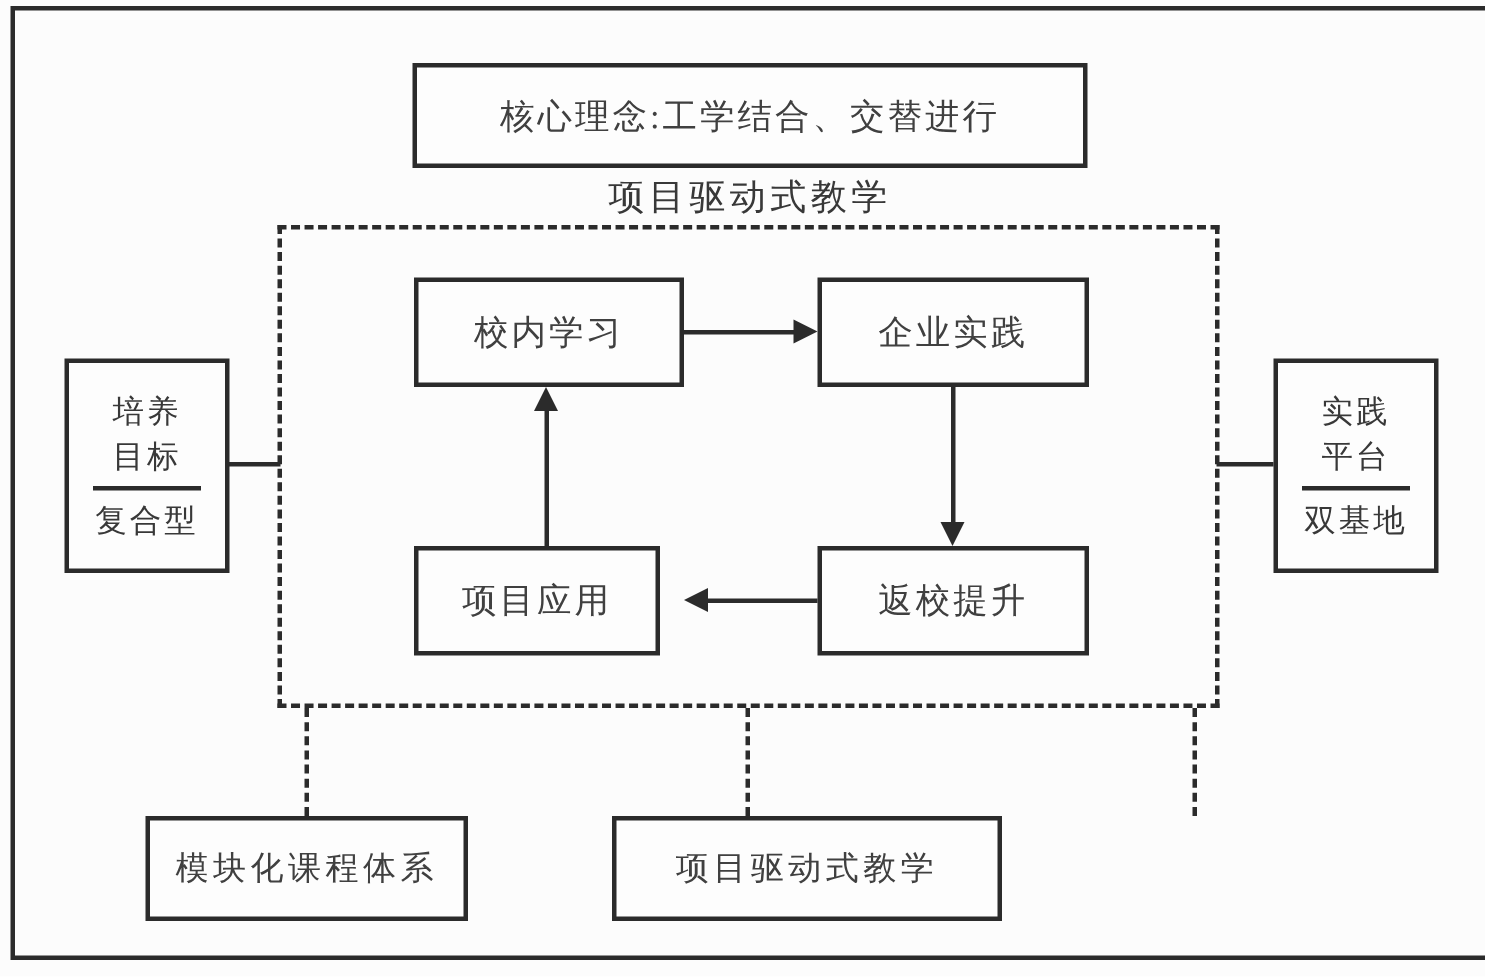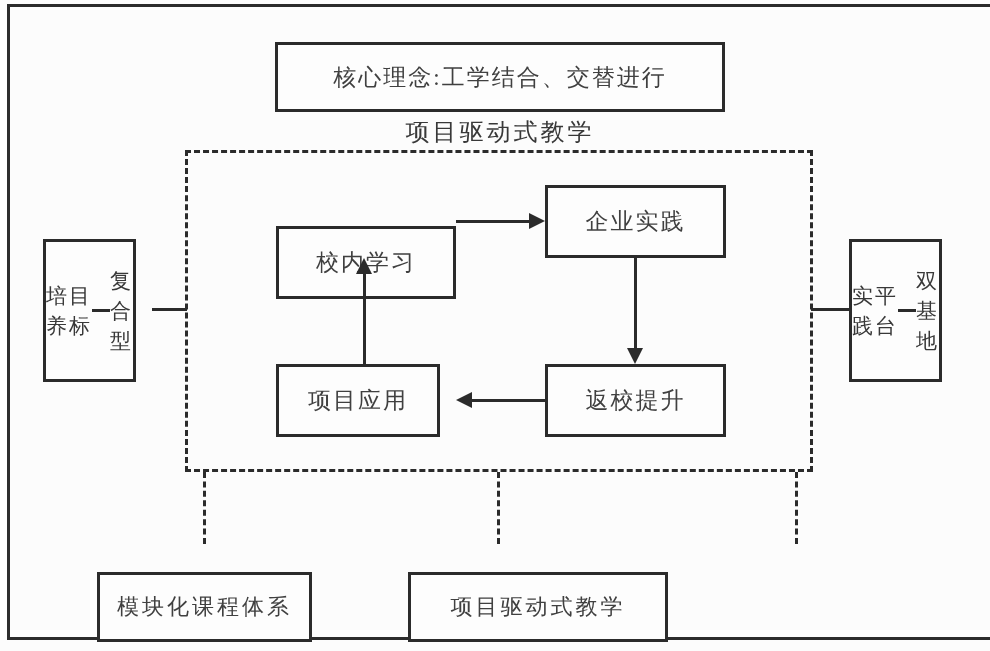--- a/index.html
+++ b/index.html
@@ -56,21 +56,21 @@
   }
   .dashed-rect {
     position: absolute;
     left: 185px;
     top: 150px;
     width: 628px;
     height: 322px;
     border: 3px dashed #2b2b2b;
     box-sizing: border-box;
   }
-  .node-campus   { left: 276px; top: 185px; width: 180px; height: 73px; margin-top: 41px; }
+  .node-campus   { left: 276px; top: 185px; width: 180px; height: 73px; }
   .node-enterprise { left: 545px; top: 185px; width: 181px; height: 73px; }
   .node-project  { left: 276px; top: 364px; width: 164px; height: 73px; }
   .node-return   { left: 545px; top: 364px; width: 181px; height: 73px; }
 
   .line {
     position: absolute;
     background: #2b2b2b;
   }
   .arrowhead {
     position: absolute;
@@ -78,27 +78,27 @@
     height: 0;
   }
   .ah-right { border-top: 8px solid transparent; border-bottom: 8px solid transparent; border-left: 16px solid #2b2b2b; }
   .ah-left  { border-top: 8px solid transparent; border-bottom: 8px solid transparent; border-right: 16px solid #2b2b2b; }
   .ah-down  { border-left: 8px solid transparent; border-right: 8px solid transparent; border-top: 16px solid #2b2b2b; }
   .ah-up    { border-left: 8px solid transparent; border-right: 8px solid transparent; border-bottom: 16px solid #2b2b2b; }
 
   .side-box {
     position: absolute;
     top: 239px;
-    width: 93px;
+    width: 110px;
     height: 143px;
     border: 3px solid #2b2b2b;
     box-sizing: border-box;
     background: #fdfdfd;
     display: flex;
-    flex-direction: row;
+    flex-direction: column;
     align-items: center;
     justify-content: center;
     text-align: center;
   }
   .side-left  { left: 43px; }
   .side-right { left: 849px; }
   .side-line {
     font-size: 21px;
     letter-spacing: 2px;
     line-height: 30px;
@@ -119,21 +119,20 @@
   .bottom-box {
     position: absolute;
     top: 544px;
     height: 70px;
     border: 3px solid #2b2b2b;
     box-sizing: border-box;
     background: #fdfdfd;
     display: flex;
     align-items: center;
     justify-content: center;
-    margin-top: 28px;
   }
   .bottom-box .box-title { font-size: 22px; letter-spacing: 3px; }
   .bb-1 { left: 97px;  width: 215px; }
   .bb-2 { left: 408px; width: 260px; }
   .bb-3 { left: 688px; width: 215px; }
 </style>
 </head>
 <body>
 
 <div id="stage">

